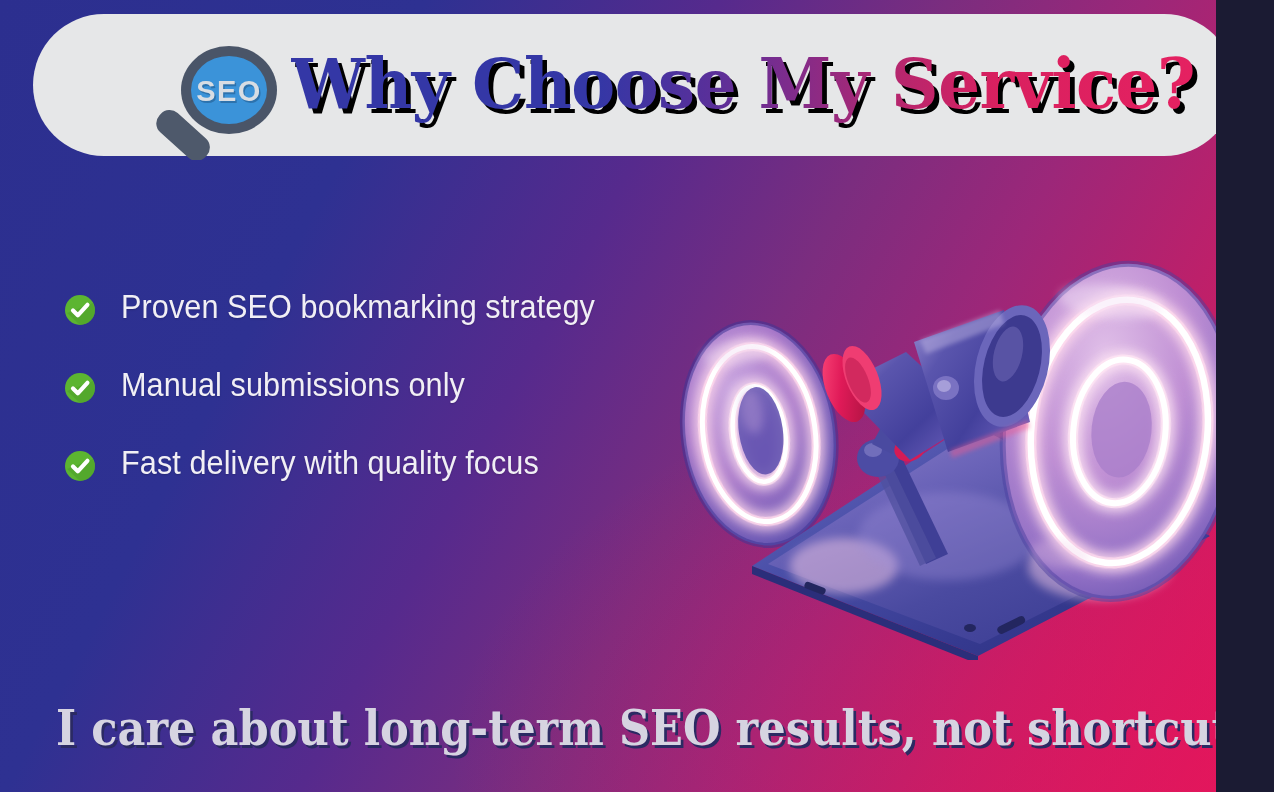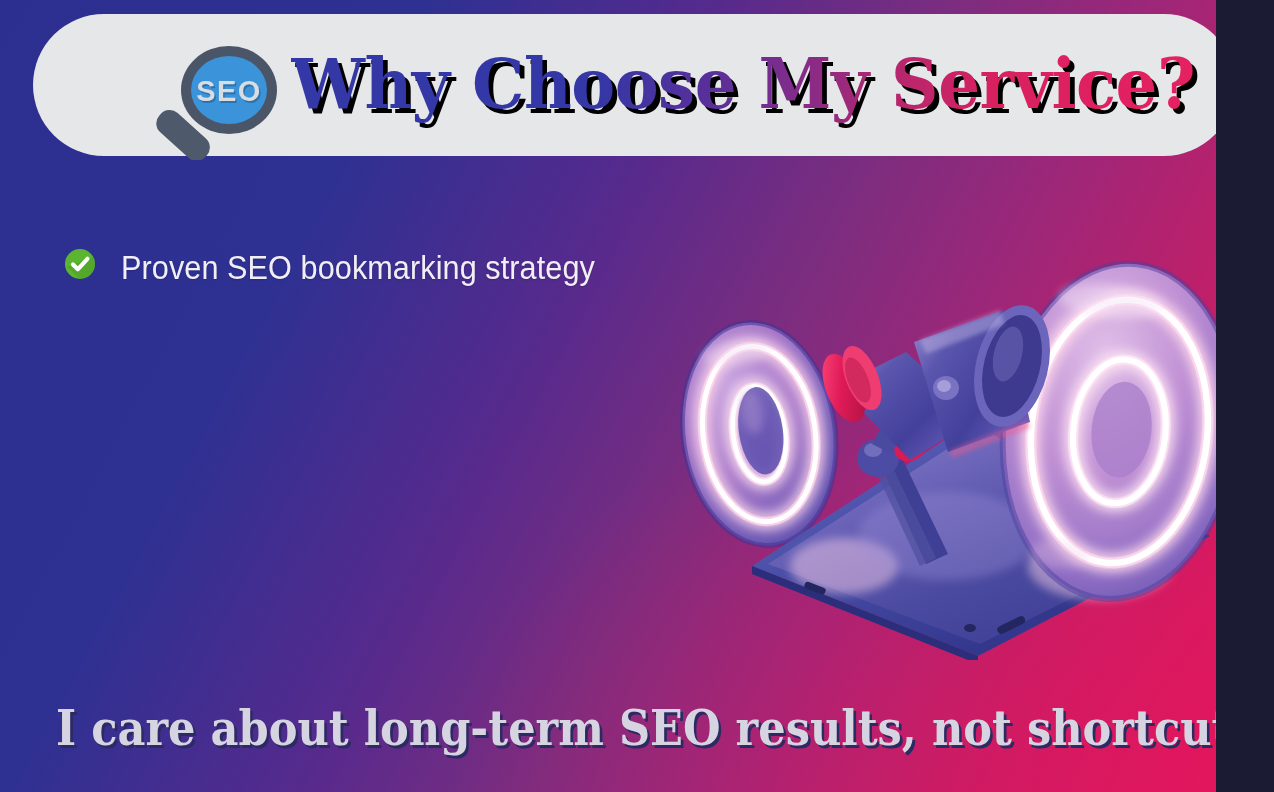--- a/index.html
+++ b/index.html
@@ -101,21 +101,21 @@
   
   .bullets {
     position: absolute;
     left: 64px;
     top: 248px;
     width: 620px;
     z-index: 4;
   }
   .bullet-row {
     display: flex;
-    align-items: flex-start;
+    align-items: flex-end;
     height: 78px;
   }
   .check-icon {
     flex: 0 0 auto;
     width: 32px;
     height: 32px;
     margin-right: 25px;
   }
   .check-icon svg { display: block; }
   .bullet-label {
@@ -362,23 +362,43 @@
       <span class="check-icon">
         <svg width="32" height="32" viewBox="0 0 32 32" xmlns="http://www.w3.org/2000/svg">
           <circle cx="16" cy="16" r="15" fill="#5cb531"></circle>
           <path d="M31 16 A15 15 0 0 1 16 31 L3 19 L29 9 Z" fill="#4a9a28" opacity="0.45"></path>
           <path d="M9 16.5 L13.8 21.3 L23.4 10.8" fill="none" stroke="#ffffff" stroke-width="4.2" stroke-linecap="round" stroke-linejoin="round"></path>
         </svg>
       </span>
       <span class="bullet-label">Proven SEO bookmarking strategy</span>
     </div>
 
-
-
-
+    <div class="bullet-row">
+      <span class="check-icon">
+        <svg width="32" height="32" viewBox="0 0 32 32" xmlns="http://www.w3.org/2000/svg">
+          <circle cx="16" cy="16" r="15" fill="#5cb531"></circle>
+          <path d="M31 16 A15 15 0 0 1 16 31 L3 19 L29 9 Z" fill="#4a9a28" opacity="0.45"></path>
+          <path d="M9 16.5 L13.8 21.3 L23.4 10.8" fill="none" stroke="#ffffff" stroke-width="4.2" stroke-linecap="round" stroke-linejoin="round"></path>
+        </svg>
+      </span>
+      <span class="bullet-label"> Manual submissions only</span>
+    </div>
+
+
+
+    <div class="bullet-row">
+      <span class="check-icon">
+        <svg width="32" height="32" viewBox="0 0 32 32" xmlns="http://www.w3.org/2000/svg">
+          <circle cx="16" cy="16" r="15" fill="#5cb531"></circle>
+          <path d="M31 16 A15 15 0 0 1 16 31 L3 19 L29 9 Z" fill="#4a9a28" opacity="0.45"></path>
+          <path d="M9 16.5 L13.8 21.3 L23.4 10.8" fill="none" stroke="#ffffff" stroke-width="4.2" stroke-linecap="round" stroke-linejoin="round"></path>
+        </svg>
+      </span>
+      <span class="bullet-label">Fast delivery with quality focus</span>
+    </div>
 
   </div>
 
   <div class="tagline">
     <span class="tag-shadow">I care about long-term SEO results, not shortcuts.</span>
     <span class="tag-fill">I care about long-term SEO results, not shortcuts.</span>
   </div>
 
 </div>
 

